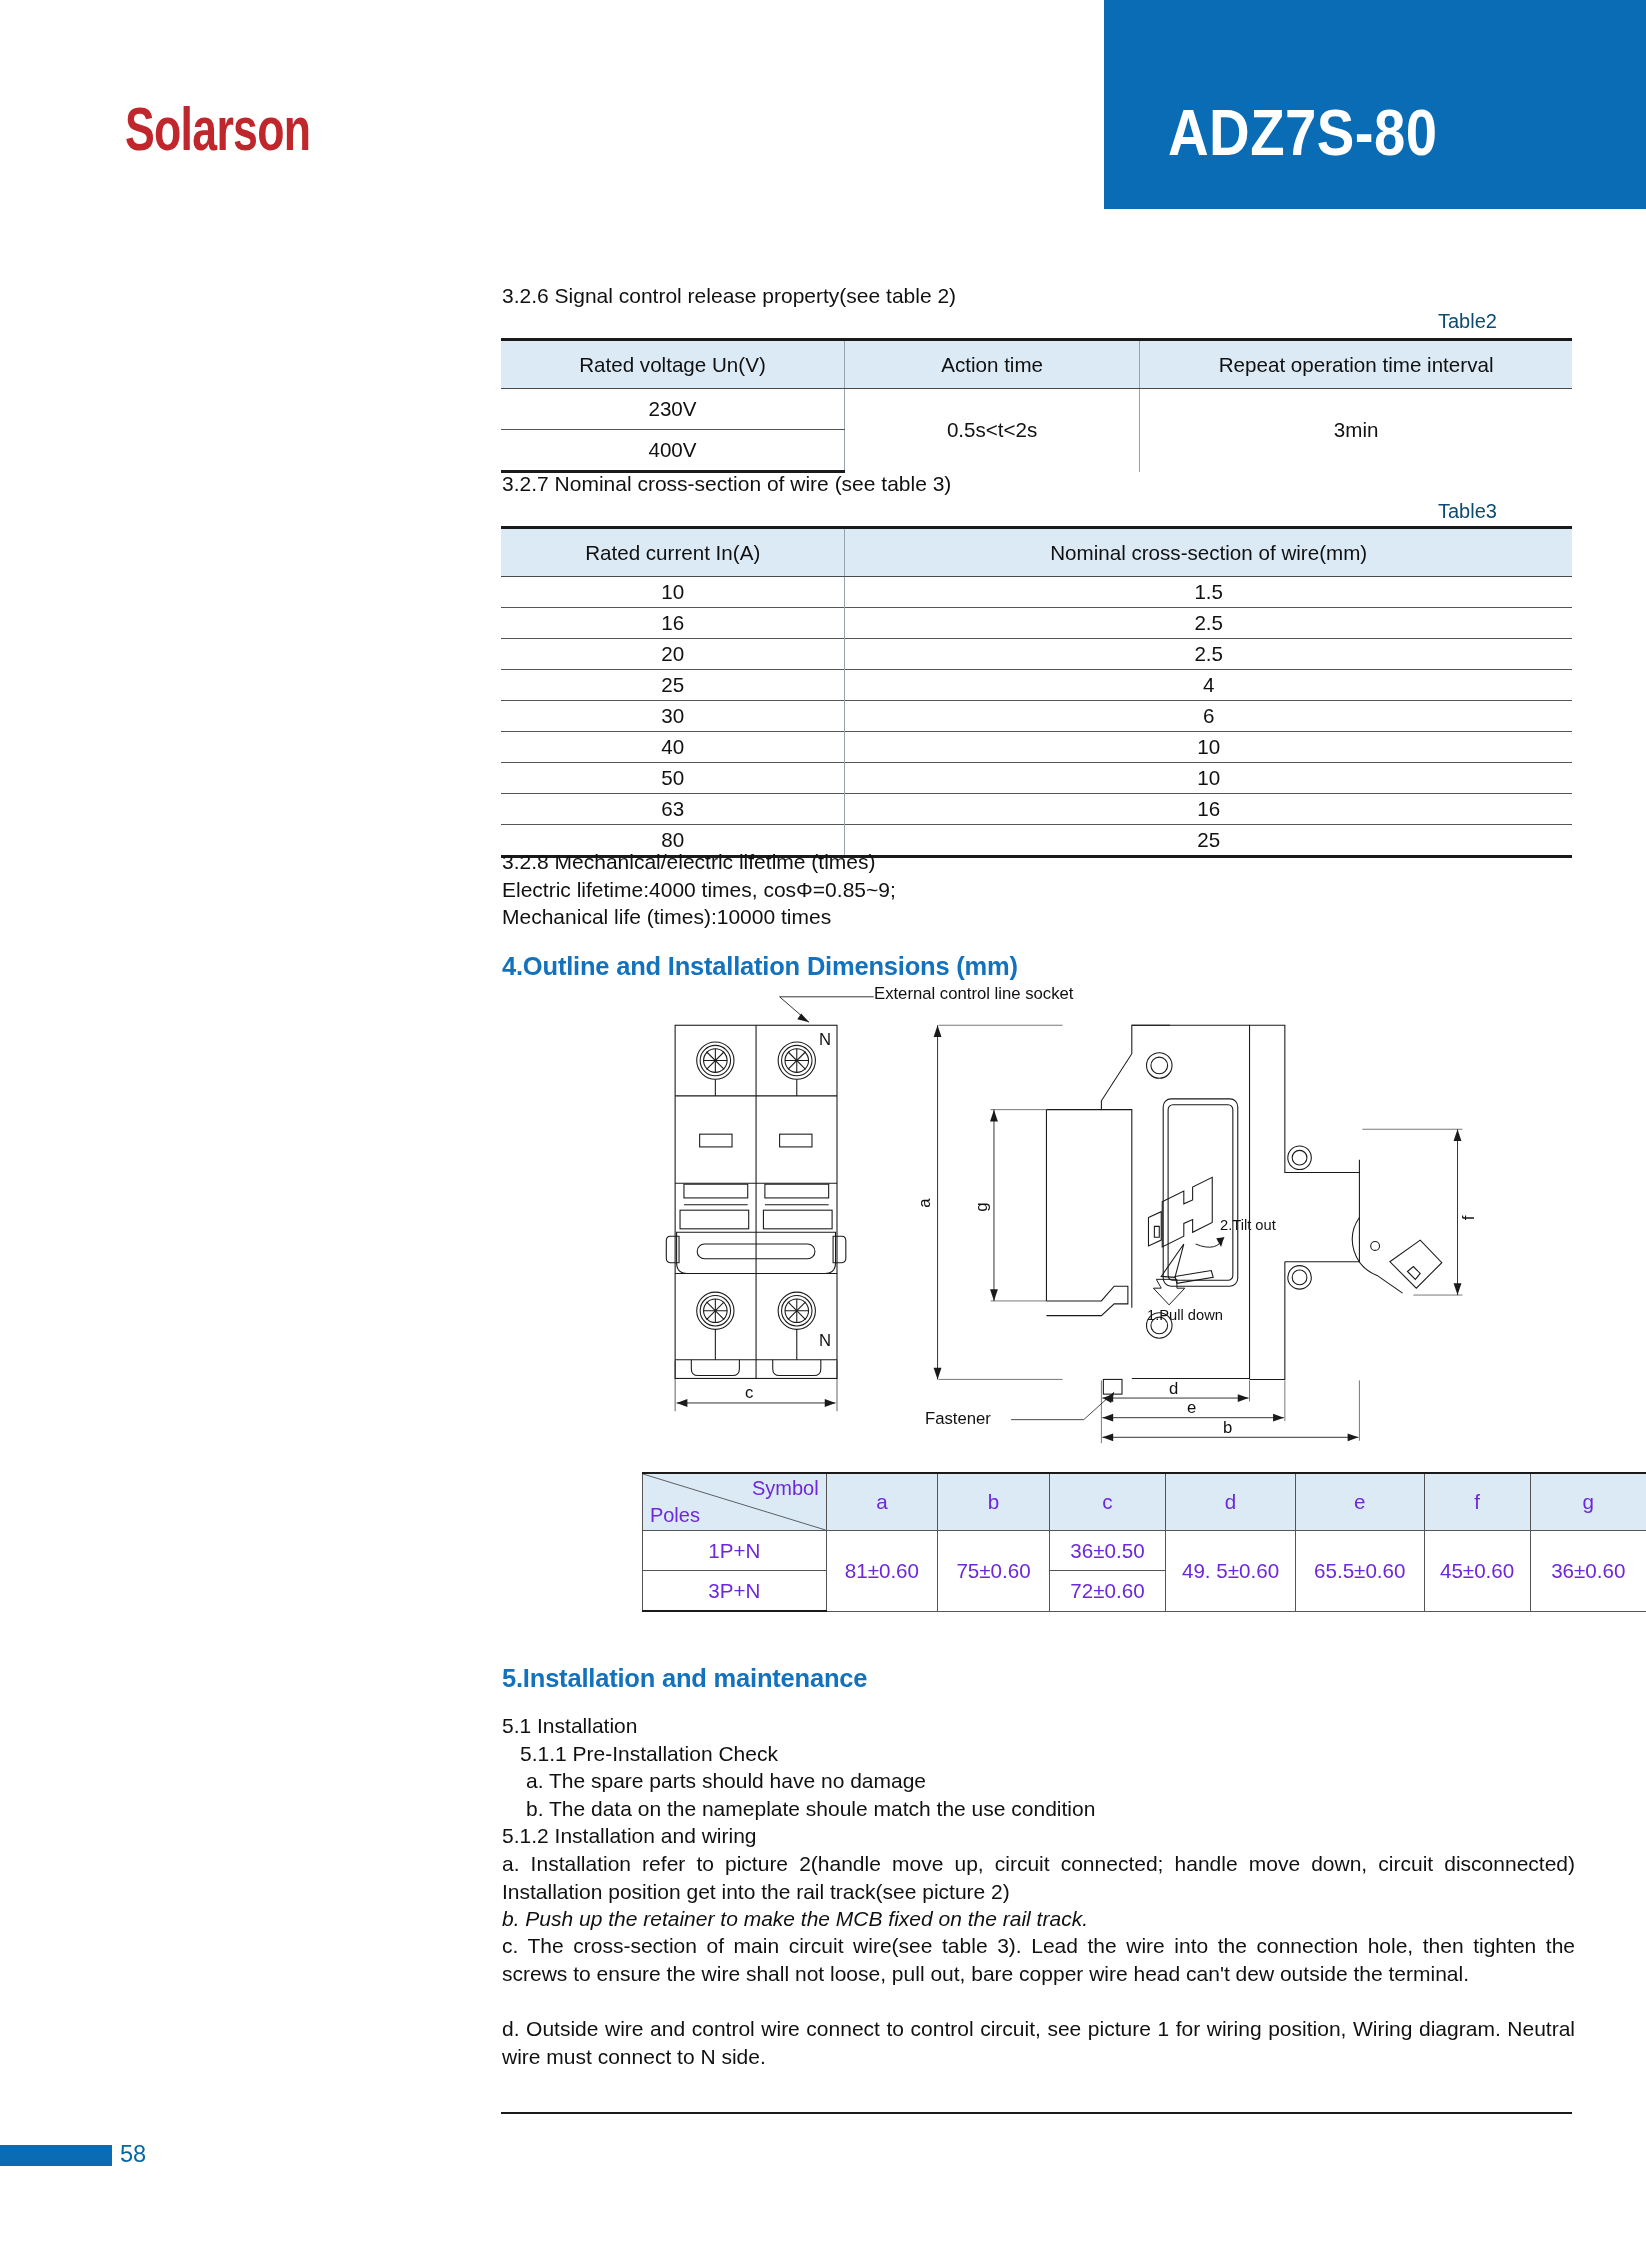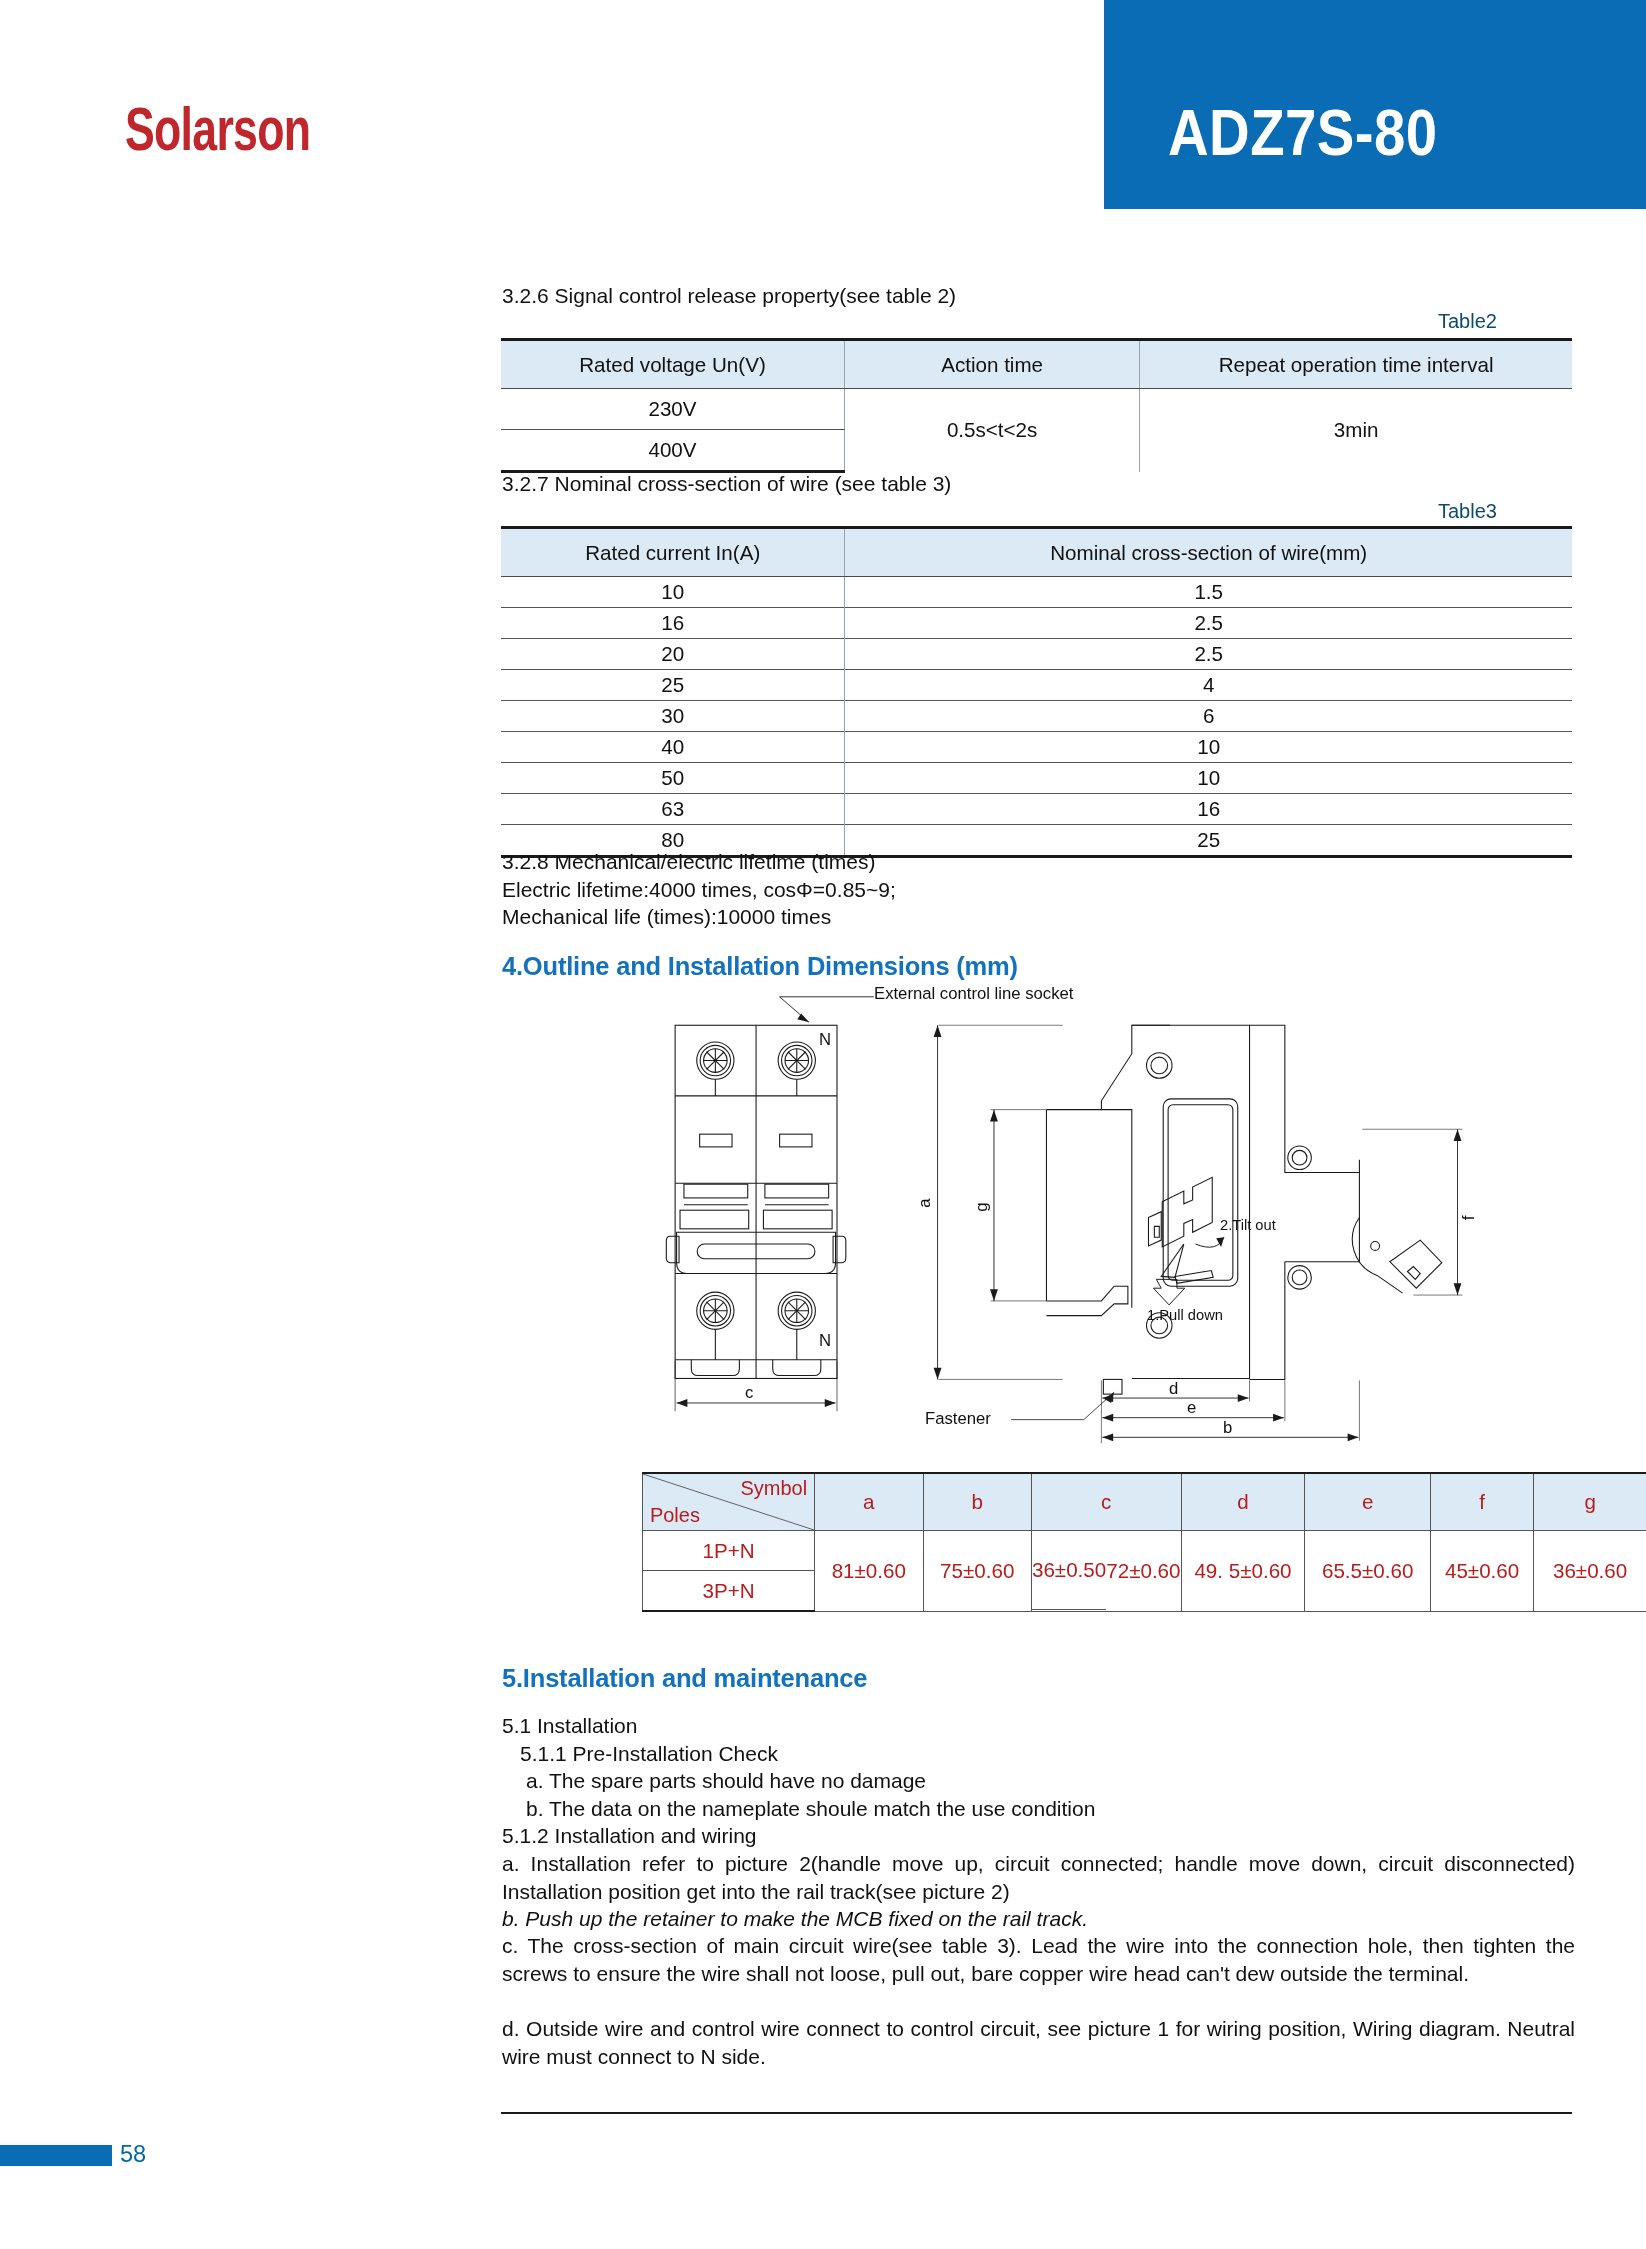--- a/index.html
+++ b/index.html
@@ -52,38 +52,38 @@
   .blue-head{
     position:absolute;color:#1272bd;font-weight:bold;font-size:25.5px;
     letter-spacing:-0.2px;white-space:nowrap;
   }
   .para{
     position:absolute;font-size:21px;line-height:27.5px;color:#111;
   }
   .para.just{text-align:justify;}
   
   table.dim{
-    position:absolute;border-collapse:collapse;font-size:20.6px;color:#b91c1c;
+    position:absolute;border-collapse:collapse;font-size:20.6px;color:#6d28d9;
   }
   table.dim td{
     border:1px solid #555;text-align:center;padding:0;
   }
   table.dim .hdr td{background:#dceaf6;height:56px;}
   table.dim td.corner{
     position:relative;width:191px;background:#dceaf6;
     border-top:2.9px solid #1a1a1a;
   }
   .corner-diag{
     position:absolute;left:0;top:0;width:100%;height:100%;
   }
   .corner-sym{position:absolute;right:6.9px;top:2.9px;font-size:20px;}
   .corner-pol{position:absolute;left:6.9px;bottom:2.9px;font-size:20px;}
   table.dim .topb td{border-top:2.9px solid #1a1a1a;}
   table.dim .botb td{border-bottom:2.9px solid #1a1a1a;}
-  .cell-split{display:flex;flex-direction:row;height:100%;}
+  .cell-split{display:flex;flex-direction:column;height:100%;}
   .cell-split>div{flex:1;display:flex;align-items:center;justify-content:center;}
   .cell-split>div:first-child{border-bottom:1px solid #555;}
   
   .foot-rule{position:absolute;left:501px;top:2112px;width:1071px;height:0;
     border-top:2.5px solid #1a1a1a;}
   .foot-bar{position:absolute;left:0;top:2145px;width:112px;height:20.6px;background:#0a6cb4;}
   .foot-num{position:absolute;left:120px;top:2141px;font-size:23.6px;color:#0369a1;}
   
   .drawing{position:absolute;left:579px;top:987px;width:982px;height:466px;}
   .lbl{position:absolute;font-size:16.7px;color:#111;white-space:nowrap;}

